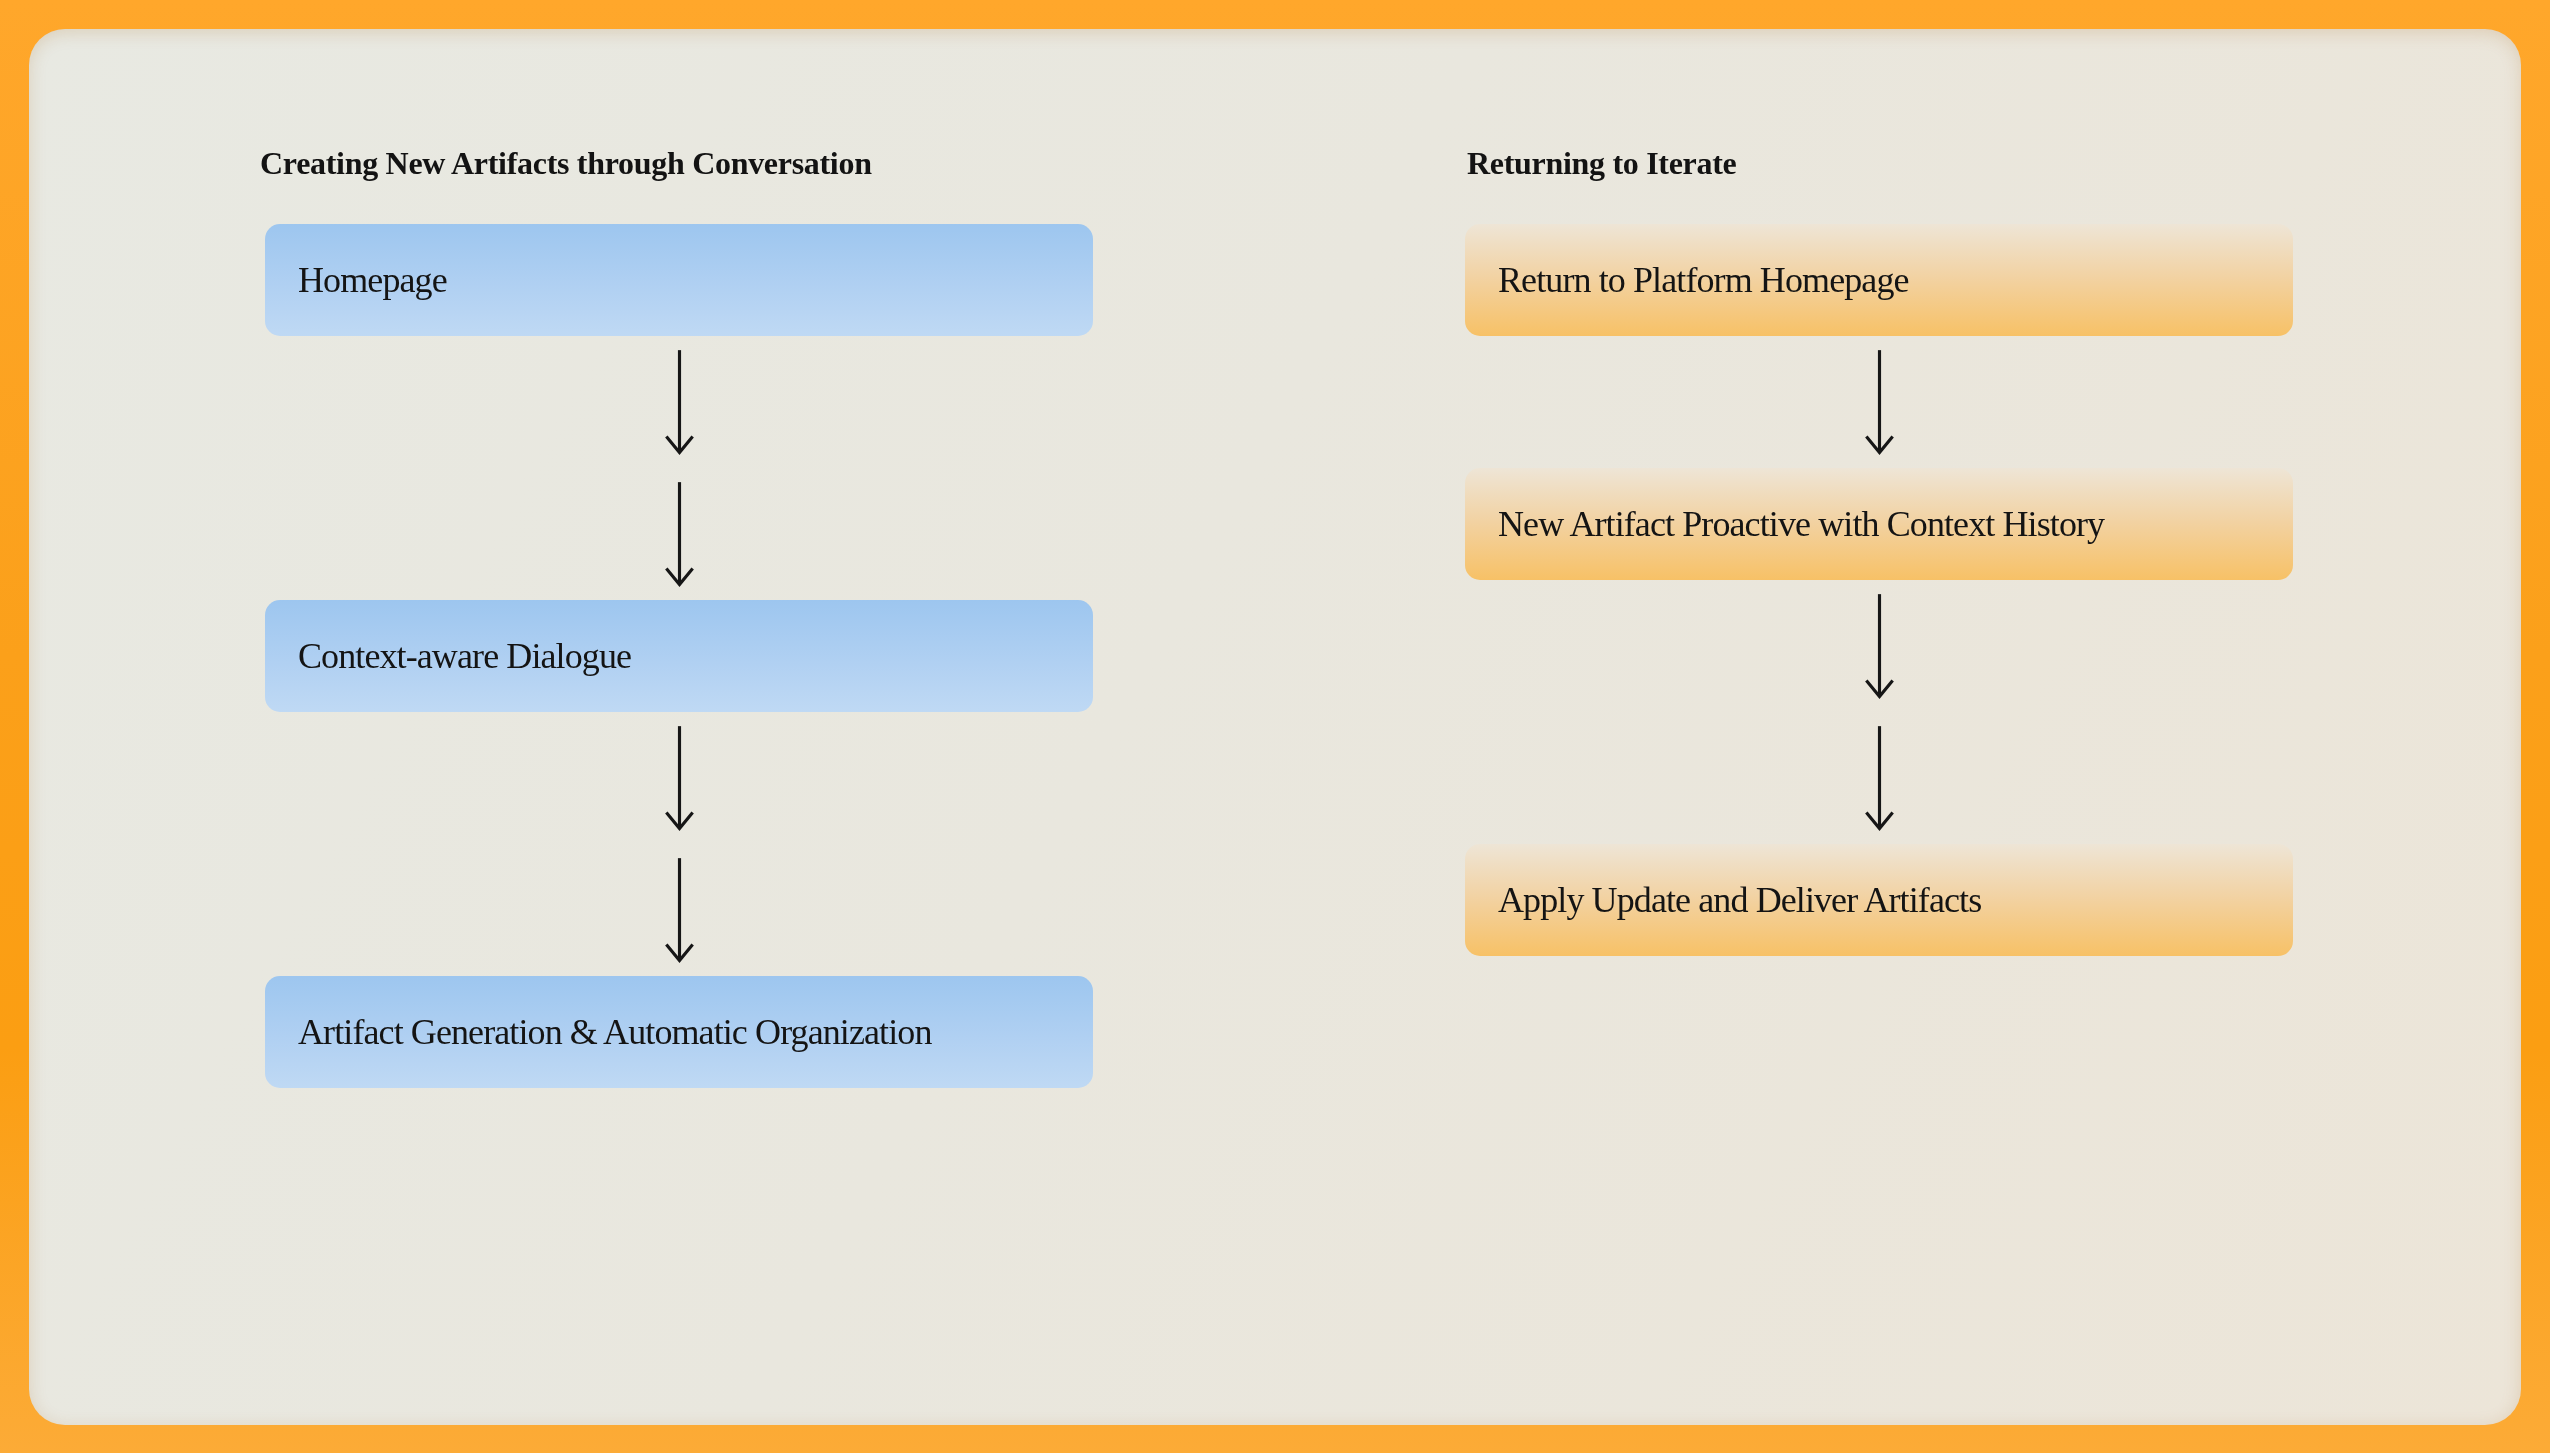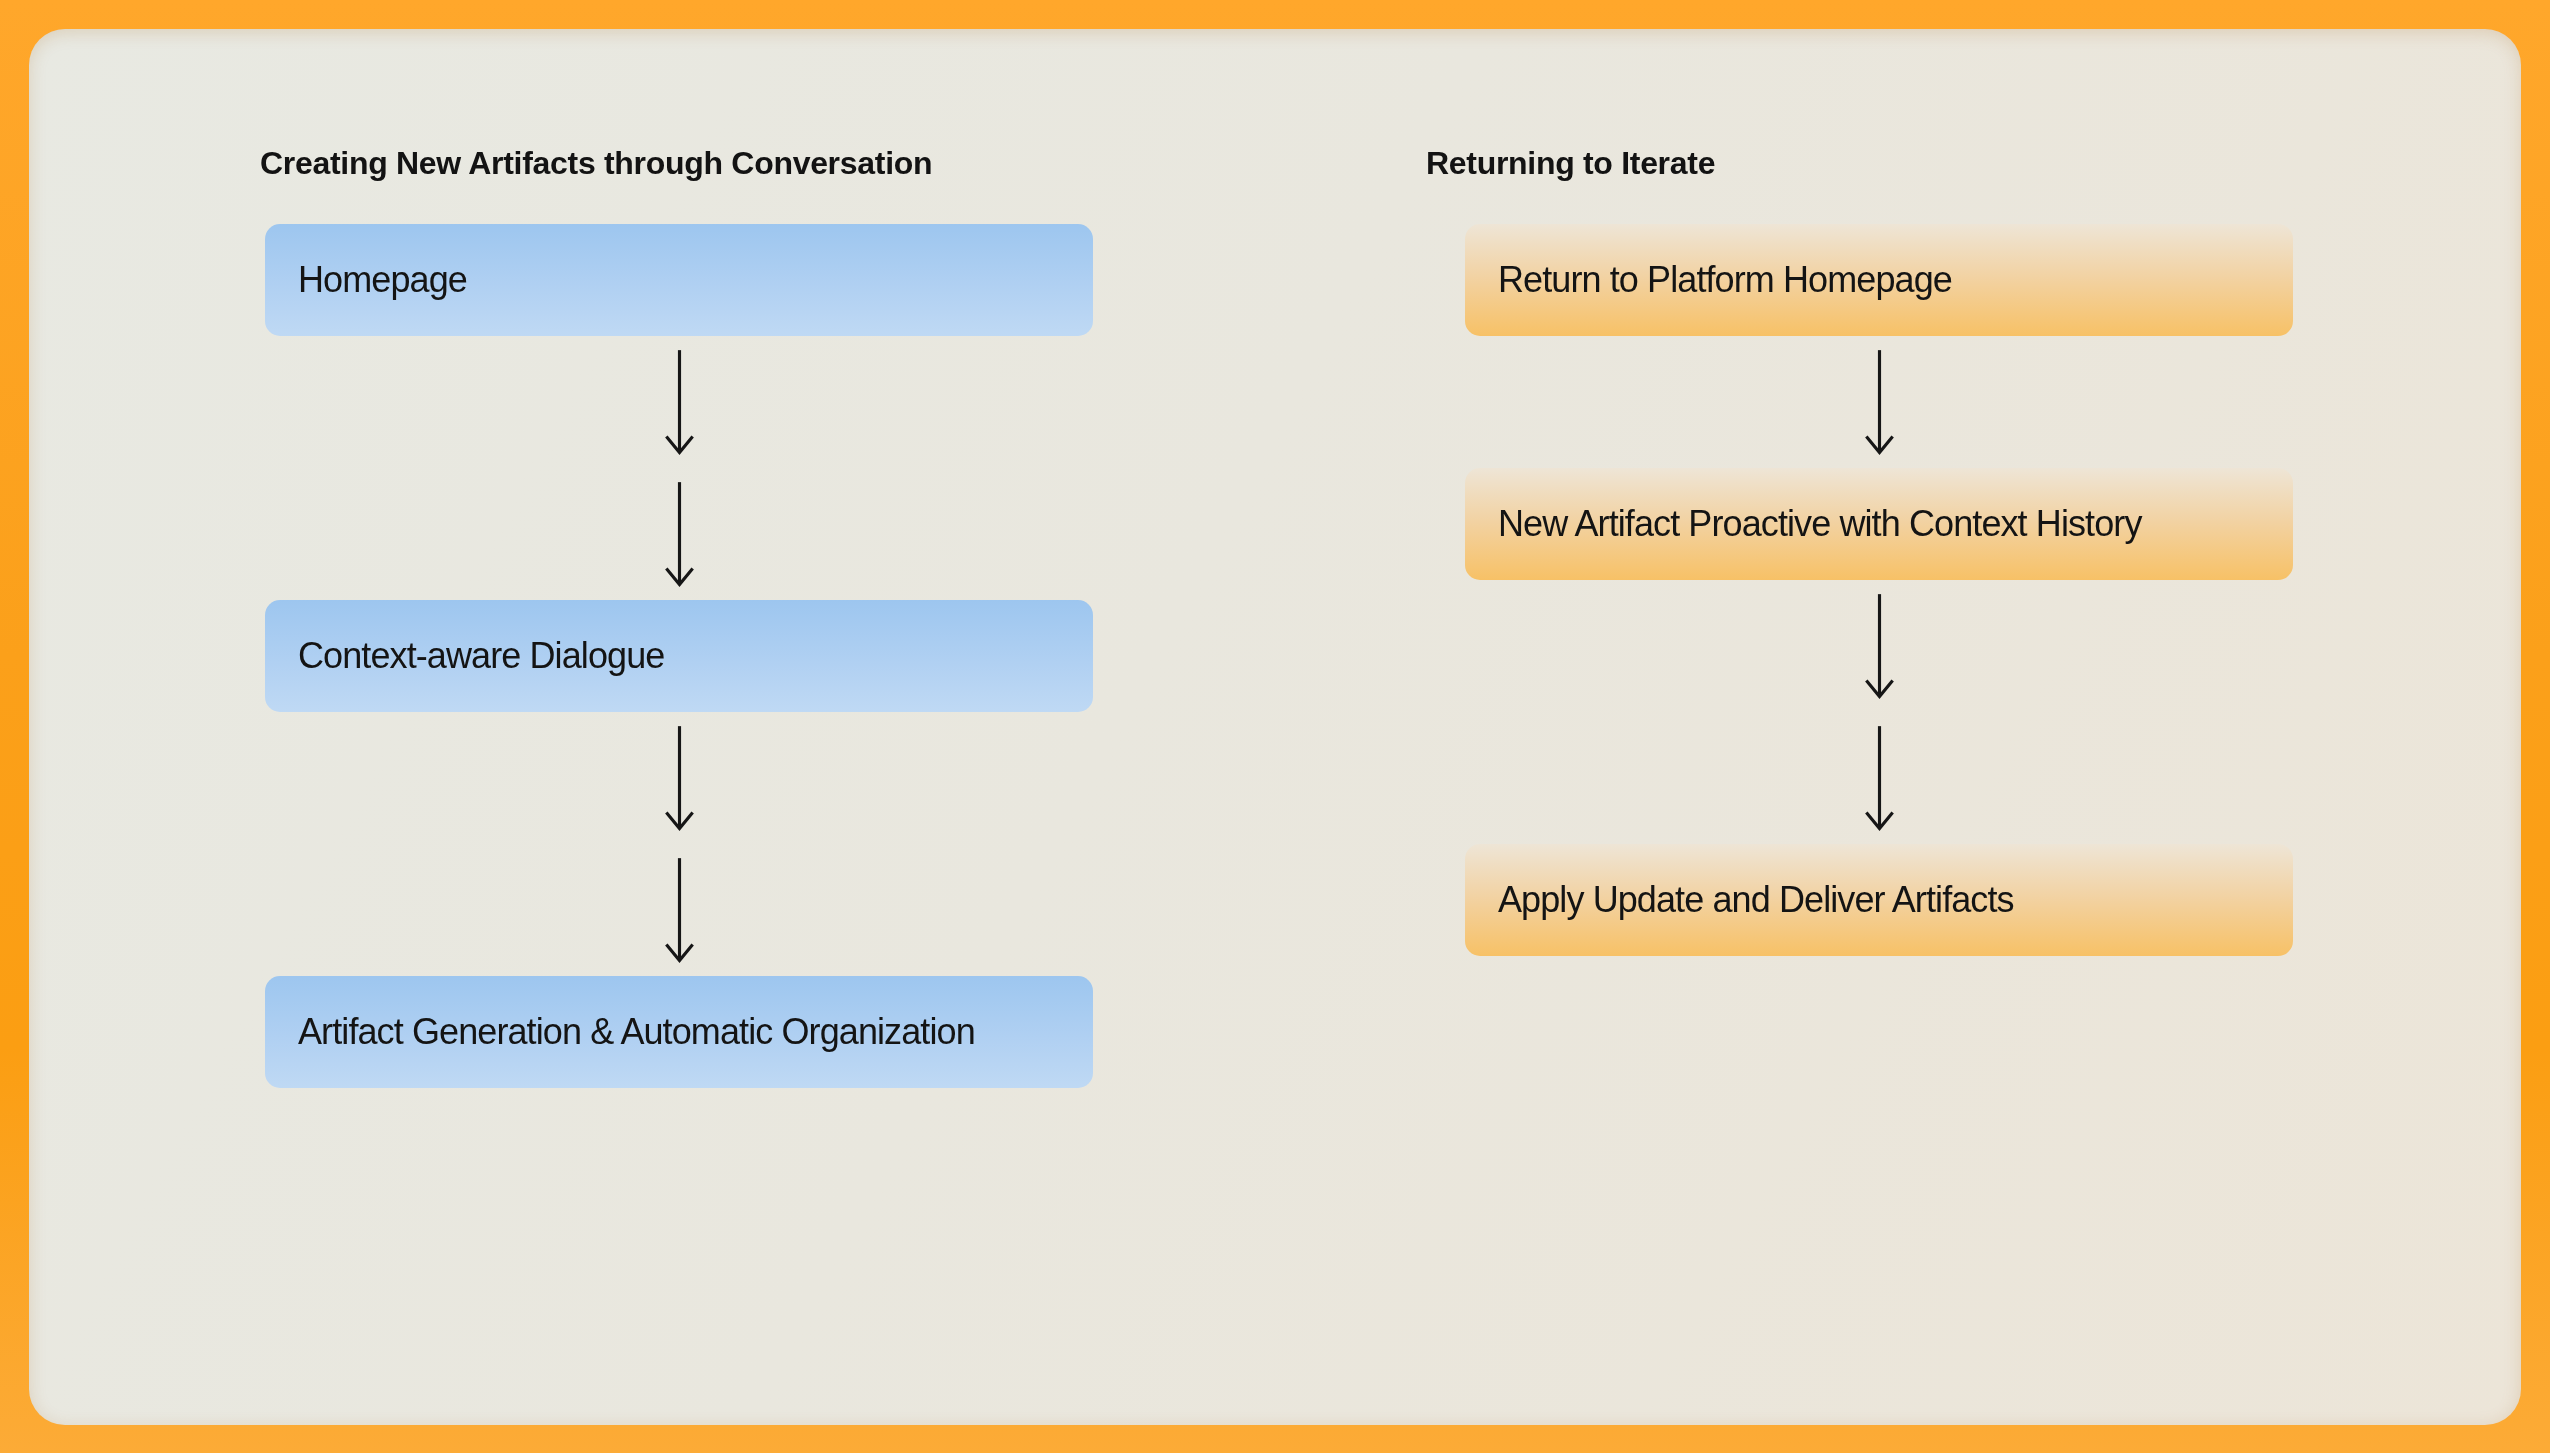--- a/index.html
+++ b/index.html
@@ -1,21 +1,21 @@
 <!DOCTYPE html>
 <html style="font-size:9.2px"><head>
 <meta charset="utf-8">
 <style>
   html, body { margin: 0; padding: 0; background: #fb9e12; }
   #canvas {
     position: relative;
     width: 2550px;
     height: 1454px;
     overflow: hidden;
-    font-family: Liberation Sans, sans-serif;
+    font-family: Liberation Serif, serif;
     color: var(--ink, #141414);
   }
   .frame {
     position: absolute; inset: 0;
     background: linear-gradient(180deg, #ffa72b 0%, #fba01a 45%, #fb9e12 72%, #fcab37 100%);
   }
   .panel {
     position: absolute;
     left: 29px; top: 29px; right: 29px; bottom: 29px;
     border-radius: 36px;
@@ -26,21 +26,21 @@
     position: absolute;
     top: 145px;
     font-size: 32px;
     line-height: 37px;
     font-weight: 700;
     letter-spacing: -0.3px;
     white-space: nowrap;
     color: #131313;
   }
   .flow-title.left  { left: 260px;  }
-  .flow-title.right { left: 1426px; text-align: center; }
+  .flow-title.right { left: 1467px; text-align: center; }
   .col {
     position: absolute;
     top: 224px;
     display: flex;
     flex-direction: column;
   }
   .col.left  { left: 265px;  width: 828px; }
   .col.right { left: 1465px; width: 828px; }
   .node {
     height: 112px;

